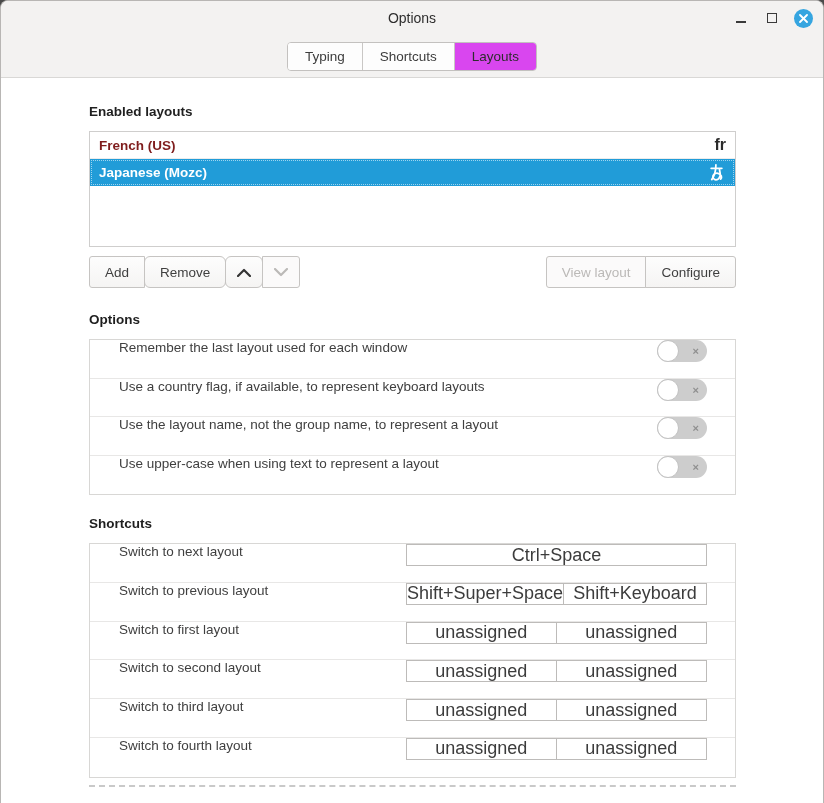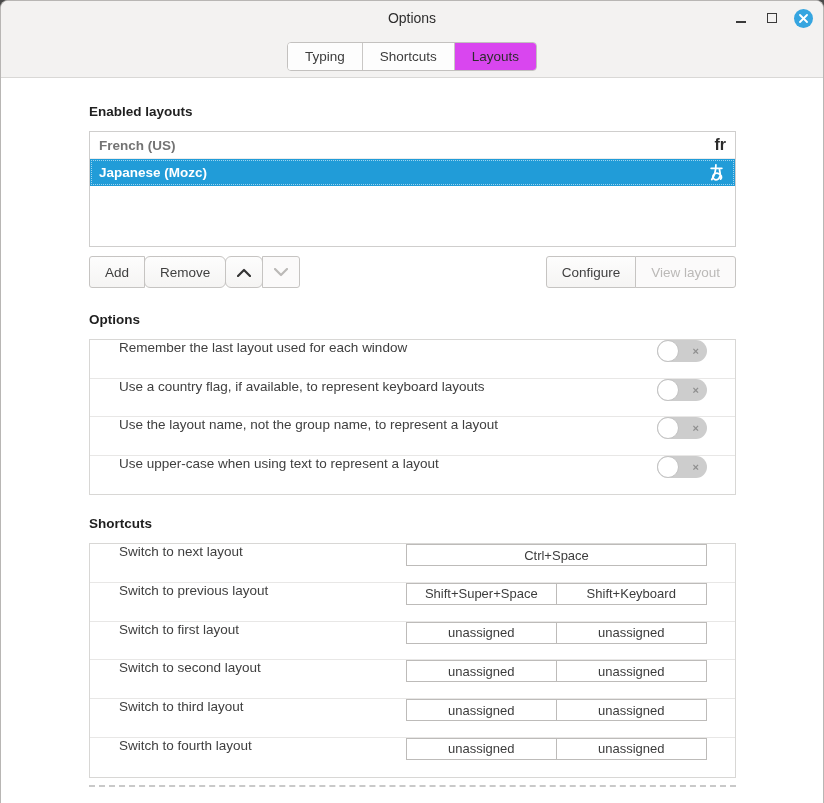--- a/index.html
+++ b/index.html
@@ -95,21 +95,21 @@
     margin-bottom: 9px;
     overflow: hidden;
   }
   .list-row {
     height: 27px;
     display: flex; align-items: center;
     padding: 0 9px;
     border-bottom: 1px solid #ececec;
     cursor: default;
   }
-  .list-row .layout-name { font-weight: bold; font-size: 13.5px; color: #737373; }
+  .list-row .layout-name { font-weight: bold; font-size: 13.5px; color: #7f1d1d; }
   .list-row .badge { margin-left: auto; font-weight: bold; font-size: 16px; color: #2b2b2b; }
   .list-row.selected {
     background: #219cd8;
     border-bottom-color: #219cd8;
     outline: 1px dotted #9ed4ef;
     outline-offset: -2px;
     gap: 39px;
   }
   .list-row.selected .layout-name { color: #ffffff; }
   .list-row.selected .badge { color: #ffffff; }
@@ -174,21 +174,21 @@
     line-height: 1;
   }
   
   .kb-pair { margin-left: auto; display: flex; width: 301px; }
   .kb-btn {
     flex: 1 1 50%;
     height: 22px;
     background: #fff;
     border: 1px solid #bdbbb9;
     display: flex; align-items: center; justify-content: center;
-    font-size: 13px; color: #3c3c3c;
+    font-size: 18px; color: #3c3c3c;
     cursor: default;
   }
   .kb-btn + .kb-btn { border-left: none; }
   .section-gap { height: 21px; }
   .bottom-dash {
     margin-top: 7px;
     border-top: 2px dashed #c9c9c9;
     height: 0;
   }
 </style>
@@ -257,22 +257,22 @@
           </svg>
         </div>
         <div class="btn icon-btn disabled">
           <svg width="14" height="9" viewBox="0 0 14 9">
             <polyline points="1,1 7,7 13,1" fill="none" stroke="#bbb9b7" stroke-width="2.2" stroke-linecap="round" stroke-linejoin="round"></polyline>
           </svg>
         </div>
       </div>
       <div class="spacer"></div>
       <div class="btngroup">
+        <div class="btn disabled">View layout</div>
         <div class="btn">Configure</div>
-        <div class="btn disabled">View layout</div>
       </div>
     </div>
 
     <div class="section-heading">Options</div>
     <div class="panel">
 
       <div class="panel-row opt-row">
         <span class="row-label">Remember the last layout used for each window</span>
         <div class="toggle">
           <div class="knob"></div>

